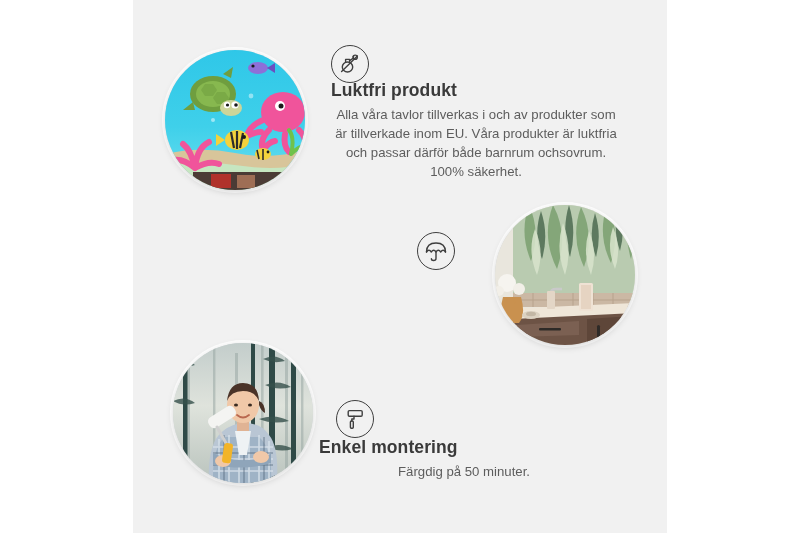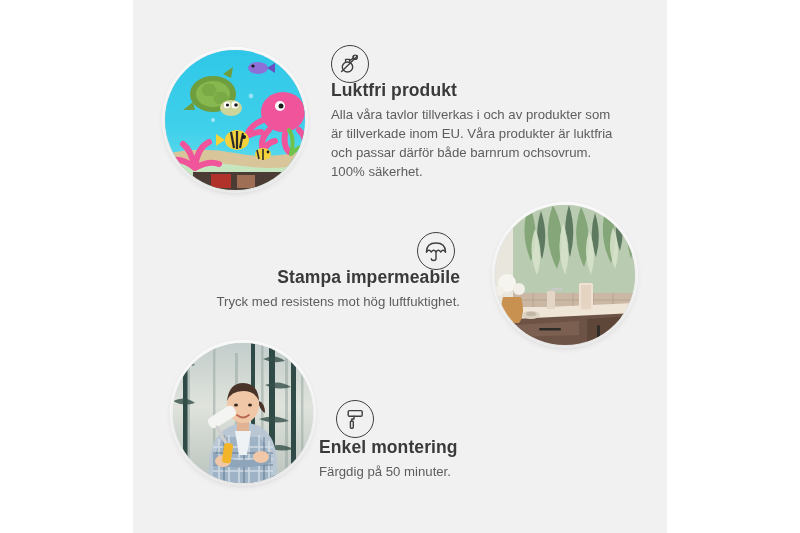--- a/index.html
+++ b/index.html
@@ -37,20 +37,21 @@
     font-weight: bold;
     color: #3a3a3a;
     margin: 0 0 4px 0;
     letter-spacing: 0.1px;
   }
   .f-body {
     font-size: 13.2px;
     line-height: 19px;
     color: #5d5d5d;
     margin: 0;
+    text-align: center;
   }
 
   
   .icon-circle {
     position: absolute;
     width: 38px;
     height: 38px;
     border: 1.6px solid #3f3f3f;
     border-radius: 50%;
     box-sizing: border-box;
@@ -225,24 +226,20 @@
   <div class="icon-circle" style="left:417px; top:232px;">
     <svg width="26" height="26" viewBox="0 0 26 26">
       <g stroke="#3f3f3f" stroke-width="1.4" fill="none" stroke-linecap="round" stroke-linejoin="round">
         <path d="M3.5 14 q0 -9 9.5 -9 q9.5 0 9.5 9"></path>
         <path d="M3.5 14 q2.4 -3.4 4.8 0 q2.4 -3.4 4.7 0 q2.3 -3.4 4.7 0 q2.4 -3.4 4.8 0"></path>
         <path d="M13 14 L13 20.5 q0 2 -2.4 2 q-2.2 0 -2.2 -1.8"></path>
       </g>
     </svg>
   </div>
 
-  <div class="feature-text ta-right" style="left:170px; top:267px; width:290px;">
-    <p class="f-title">Stampa impermeabile</p>
-    <p class="f-body">Tryck med resistens mot hög luftfuktighet.</p>
-  </div>
 
   <div class="photo" style="left:173px; top:343px; width:140px; height:140px;">
     <svg viewBox="0 0 140 140" preserveAspectRatio="none" aria-hidden="true">
       <defs>
         <linearGradient id="forestG" x1="0" y1="0" x2="0" y2="1">
           <stop offset="0%" stop-color="#c3cdcb"></stop>
           <stop offset="45%" stop-color="#dfe3dc"></stop>
           <stop offset="100%" stop-color="#b9c3bd"></stop>
         </linearGradient>
       </defs>

